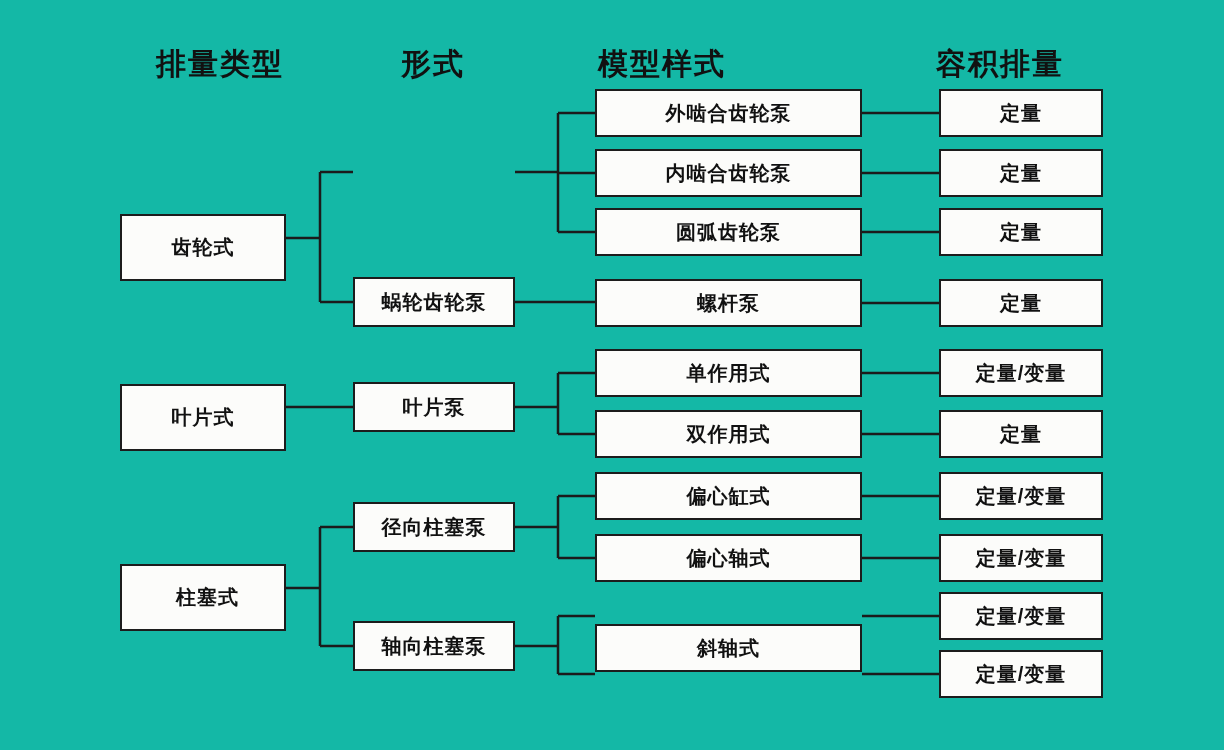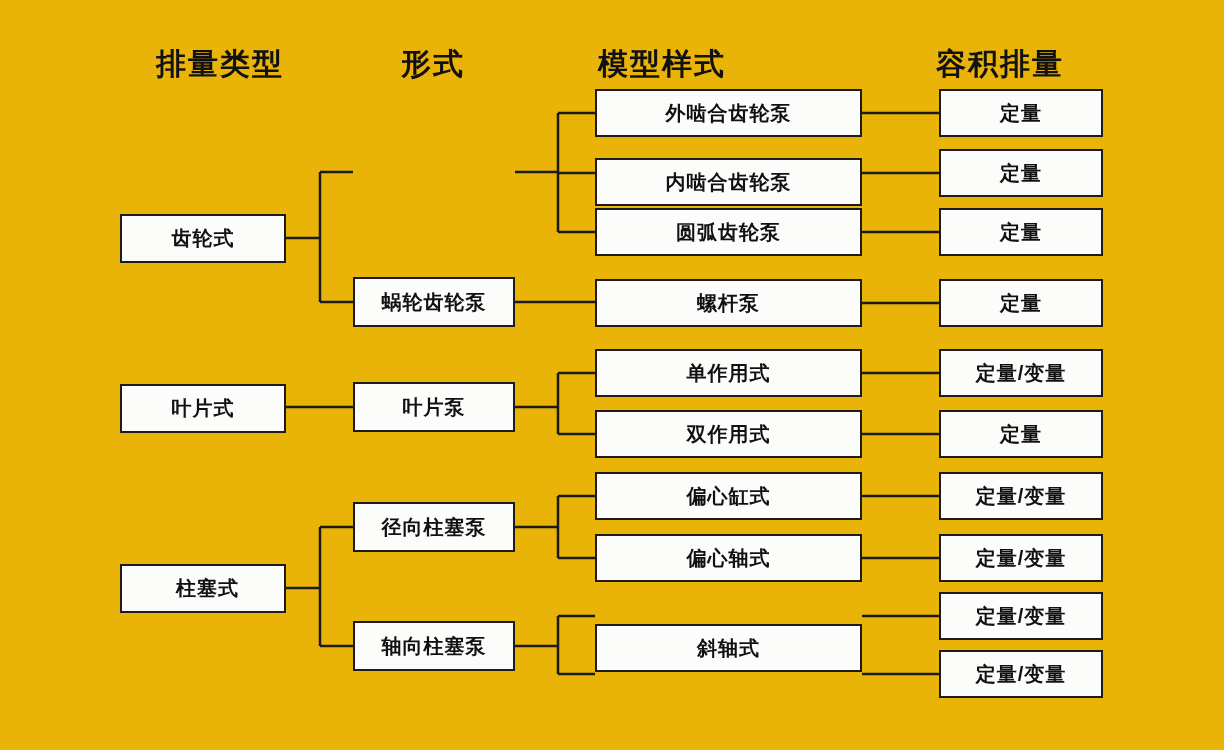--- a/index.html
+++ b/index.html
@@ -4,21 +4,21 @@
 <style>
   html, body {
     margin: 0;
     padding: 0;
     background: #ffffff;
   }
   .canvas {
     position: relative;
     width: 1224px;
     height: 750px;
-    background: #eab308;
+    background: #14b8a6;
     font-family: "Liberation Sans", "DejaVu Sans", sans-serif;
     color: #111111;
     overflow: hidden;
   }
   .wires {
     position: absolute;
     left: 0;
     top: 0;
     width: 1224px;
     height: 750px;
@@ -43,21 +43,21 @@
     border: 2.5px solid #1c1c1c;
     background: #fcfcfa;
     display: flex;
     align-items: center;
     justify-content: center;
     font-size: 20px;
     font-weight: bold;
     letter-spacing: 1px;
     white-space: nowrap;
   }
-  .c1 { left: 120px; width: 166px; height: 49px; }
+  .c1 { left: 120px; width: 166px; height: 67px; }
   .c2 { left: 353px; width: 162px; height: 50px; }
   .c3 { left: 595px; width: 267px; height: 48px; }
   .c4 { left: 939px; width: 164px; height: 48px; }
 </style>
 </head>
 <body>
 
 <div class="canvas">
 
   <svg class="wires" viewBox="0 0 1224 750" xmlns="http://www.w3.org/2000/svg">
@@ -117,21 +117,21 @@
   <div class="node c1" style="top:214px;">齿轮式</div>
   <div class="node c1" style="top:384px;">叶片式</div>
   <div class="node c1" style="top:564px;padding-left:9px;">柱塞式</div>
 
   <div class="node c2" style="top:277px;">蜗轮齿轮泵</div>
   <div class="node c2" style="top:382px;">叶片泵</div>
   <div class="node c2" style="top:502px;">径向柱塞泵</div>
   <div class="node c2" style="top:621px;">轴向柱塞泵</div>
 
   <div class="node c3" style="top:89px;">外啮合齿轮泵</div>
-  <div class="node c3" style="top:158px;">内啮合齿轮泵</div>
+  <div class="node c3" style="top:149px;">内啮合齿轮泵</div>
   <div class="node c3" style="top:208px;">圆弧齿轮泵</div>
   <div class="node c3" style="top:279px;">螺杆泵</div>
   <div class="node c3" style="top:349px;">单作用式</div>
   <div class="node c3" style="top:410px;">双作用式</div>
   <div class="node c3" style="top:472px;">偏心缸式</div>
   <div class="node c3" style="top:534px;">偏心轴式</div>
   <div class="node c3" style="top:592px;margin-top:32px;">斜盘式</div>
   <div class="node c3" style="top:624px;">斜轴式</div>
 
   <div class="node c4" style="top:89px;">定量</div>

